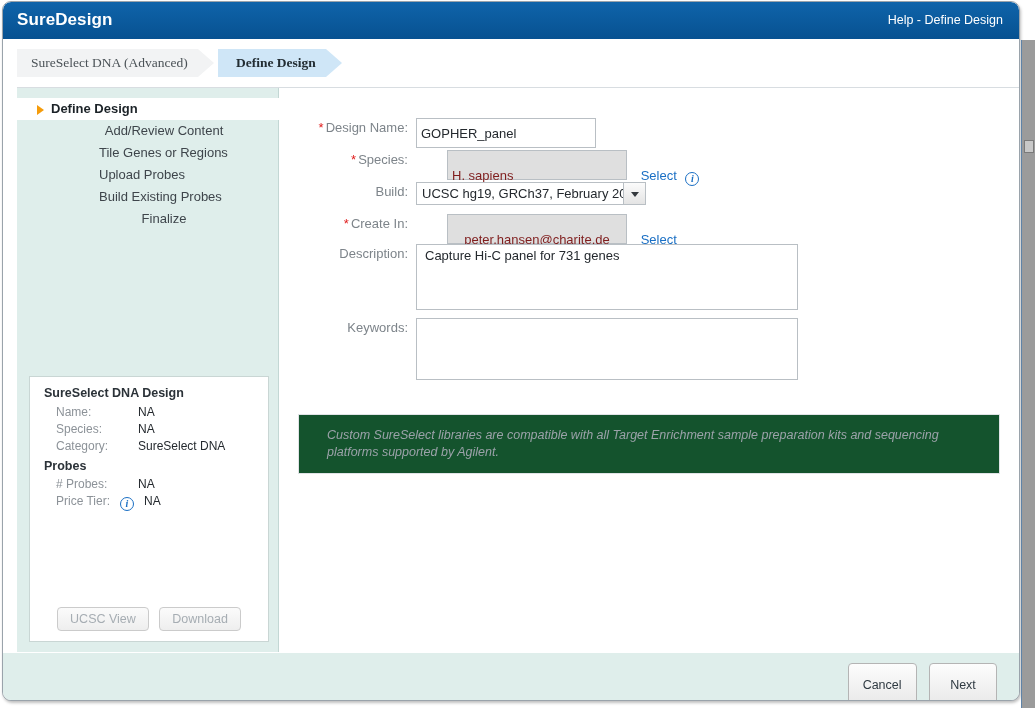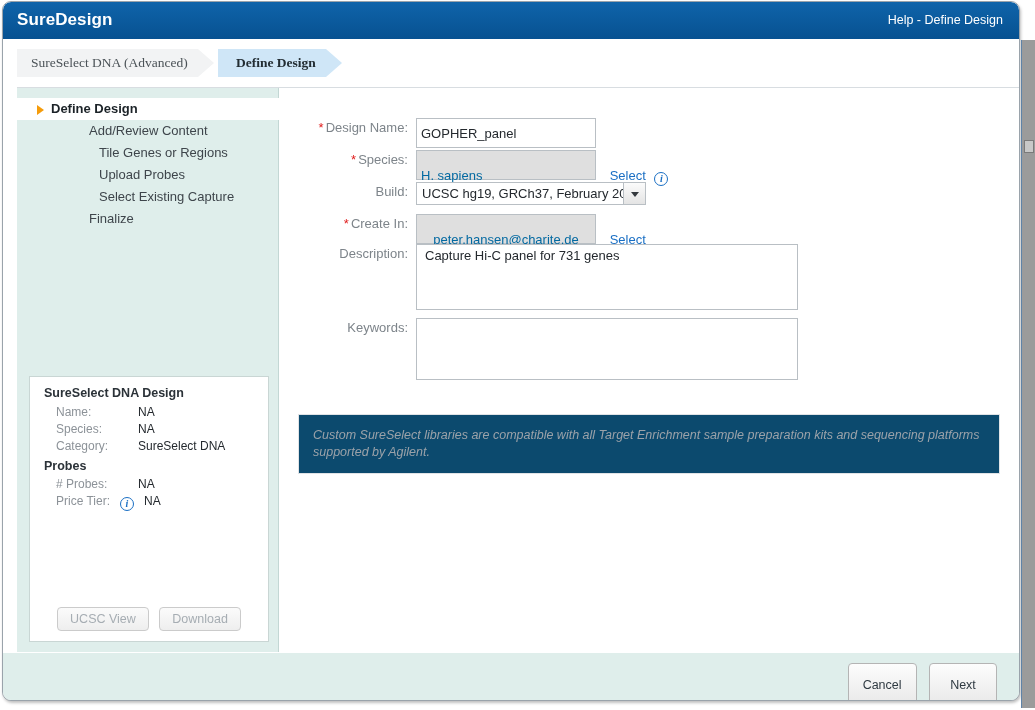--- a/index.html
+++ b/index.html
@@ -128,21 +128,21 @@
     font-size: 13px;
     color: #3e454b;
     padding-left: 34px;
     cursor: pointer;
   }
   .nav-item.active {
     background: #ffffff;
     color: #1b2227;
     font-weight: bold;
   }
-  .nav-item.lvl2 { padding-left: 72px; }
+  .nav-item.lvl2 { padding-left: 32px; text-align: center; }
   .nav-item.lvl3 { padding-left: 82px; }
   .nav-arrow {
     position: absolute;
     left: 20px;
     top: 7px;
     width: 0; height: 0;
     border-top: 5px solid transparent;
     border-bottom: 5px solid transparent;
     border-left: 7px solid #f59c0b;
   }
@@ -242,22 +242,23 @@
     color: #24292e;
     height: 21px;
     line-height: 21px;
     padding: 14px 4px;
     border: 1px solid #b9bfc4;
     background: #ffffff;
     outline: none;
   }
   .fakefield.readonly {
     background: #dfdfdf;
-    color: #0369a1;
+    color: #7f1d1d;
     display: block;
+    margin-left: 31px;
   }
   .selectlink {
     color: #1a6fc4;
     font-size: 13px;
     cursor: pointer;
     text-decoration: none;
   }
   .infoicon {
     display: inline-block;
     width: 14px; height: 14px;
@@ -319,23 +320,23 @@
     resize: none;
     overflow: hidden;
   }
 
   
   .notebox {
     position: absolute;
     left: 18px;
     top: 318px;
     width: 702px;
-    padding: 12px 14px;
+    padding: 12px 28px;
     border: 1px solid #e0e3e6;
-    background: #0c4a6e;
+    background: #14532d;
     color: #9ba2a9;
     font-size: 12.5px;
     font-style: italic;
     line-height: 17px;
   }
 
   
   .footer {
     position: absolute;
     left: 0;
@@ -415,21 +416,21 @@
 
         <div class="nav-item lvl3">
           <span>Tile Genes or Regions</span>
         </div>
 
         <div class="nav-item lvl3">
           <span>Upload Probes</span>
         </div>
 
         <div class="nav-item lvl3">
-          <span>Select Existing Capture</span>
+          <span>Build Existing Probes</span>
         </div>
 
         <div class="nav-item lvl2">
           <span>Finalize</span>
         </div>
 
       </div>
 
       <div class="summary-card">
         <div class="summary-title">SureSelect DNA Design</div>

